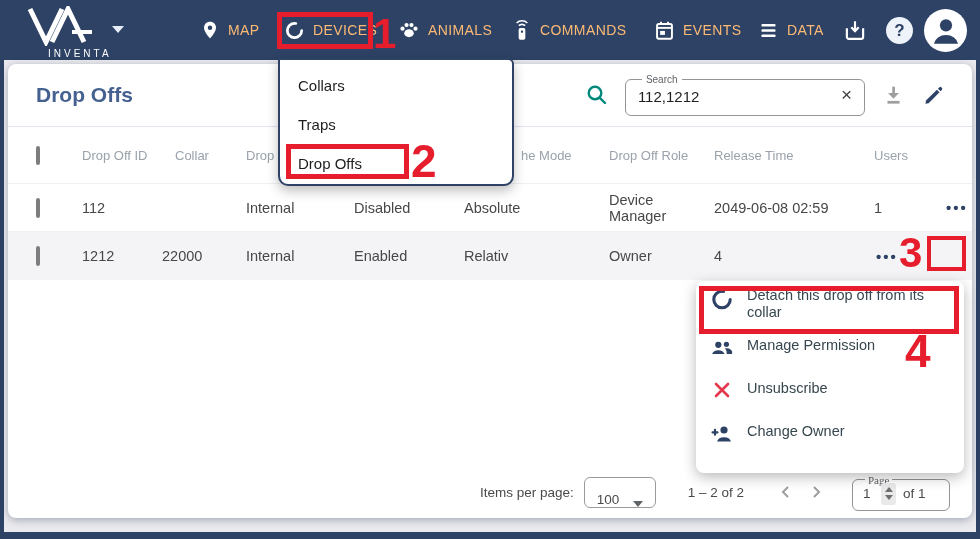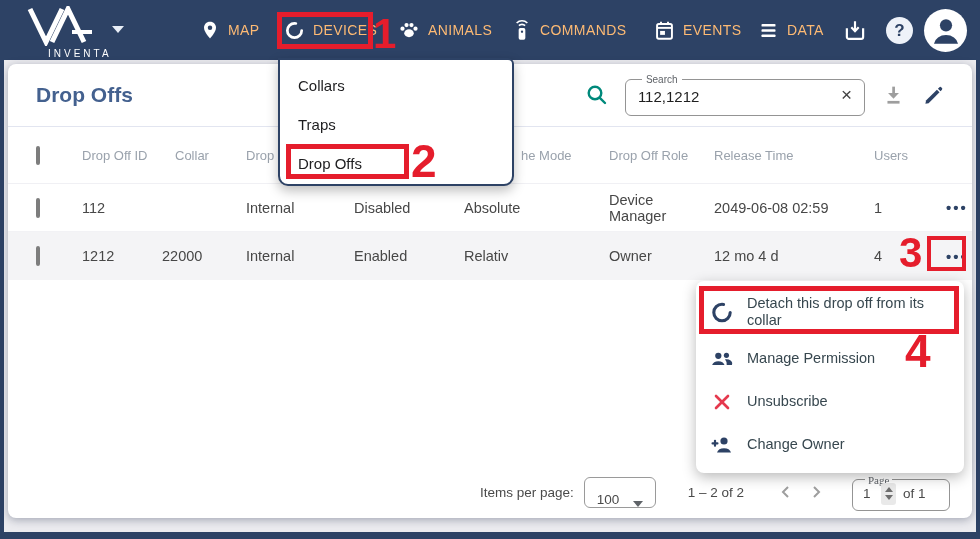--- a/index.html
+++ b/index.html
@@ -82,21 +82,21 @@
 
   
   .dd-menu { position:absolute; left:278px; top:58px; width:236px; height:128px; background:#fff;
     border:2px solid #2d4265; border-radius:0 6px 10px 10px; box-shadow:0 5px 12px rgba(0,0,0,.25);
     z-index:20; padding-top:6px; }
   .dd-item { height:39px; display:flex; align-items:center; padding:0 18px; font-size:15px; color:#1d1d1f; cursor:pointer; }
 
   
   .ctx-menu { position:absolute; left:696px; top:281px; width:268px; height:192px; background:#fff;
     border-radius:8px; box-shadow:0 4px 14px rgba(0,0,0,.28); z-index:20; padding:6px 0; }
-  .ctx-item { display:flex; align-items:center; padding:0 14px; cursor:pointer; color:#37474f;
+  .ctx-item { display:flex; padding:0 14px; cursor:pointer; color:#37474f;
     font-size:14.5px; font-weight:500; }
   .ctx-item .cicon { width:24px; display:flex; justify-content:center; margin-right:13px; flex:none; }
   .ctx-item.tall { height:50px; }
   .ctx-item.short { height:43px; }
   .ctx-label { width:200px; line-height:17px; }
 
   
   .ann-box { position:absolute; border:5px solid #e51d2c; z-index:30; pointer-events:none; }
   .ann-num { position:absolute; color:#e51d2c; font-weight:bold; z-index:30; pointer-events:none;
     font-family:"Liberation Sans", sans-serif; line-height:1; }
@@ -250,21 +250,20 @@
   </div>
 
   <div class="trow r1">
     <div><span class="checkbox"></span></div>
     <div>1212</div>
     <div>22000</div>
     <div>Internal</div>
     <div>Enabled</div>
     <div>Relativ</div>
     <div>Owner</div>
-    <div>12 mo 4 d</div>
     <div>4</div>
     <div class="dots">•••</div>
   </div>
 
   <div class="tfoot">
     <span>Items per page:</span>
     <div class="ipp-select">
       <span>100</span>
       <span class="ipp-caret"></span>
     </div>

